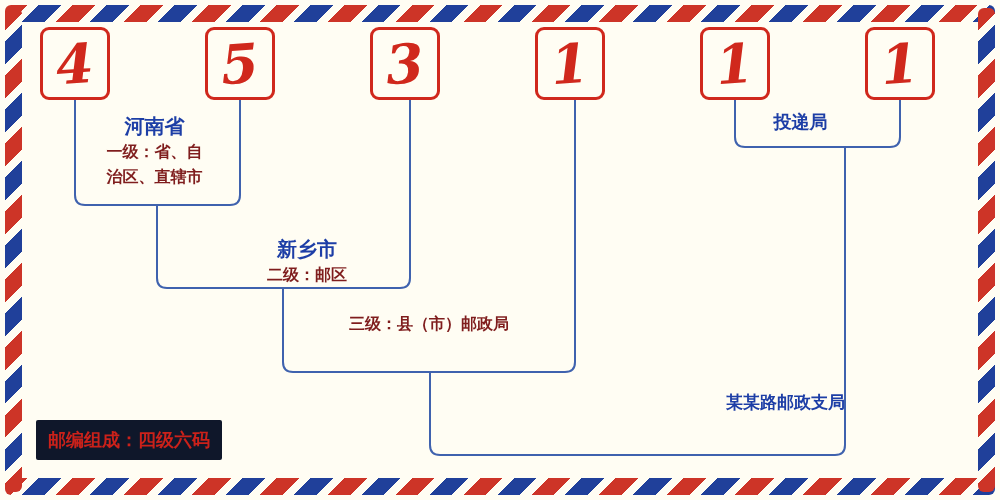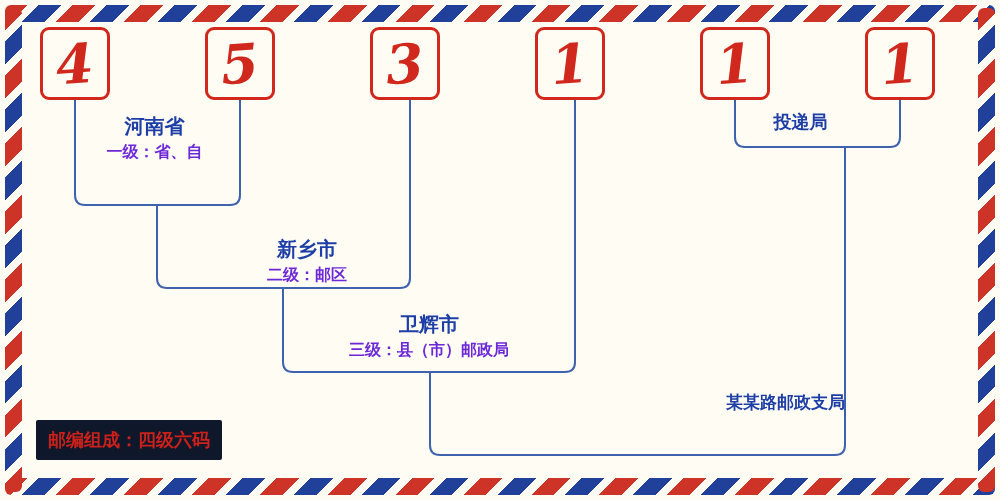--- a/index.html
+++ b/index.html
@@ -47,21 +47,21 @@
 
   .label-block{position:absolute;text-align:center;}
   .place{
     color:#1d3ea6;
     font-weight:bold;
     font-size:20px;
     line-height:26px;
   }
   .place.small{font-size:17px;line-height:22px;}
   .desc{
-    color:#6d28d9;
+    color:#7f1d1d;
     font-weight:600;
     font-size:16px;
     line-height:25px;
   }
   .lbl-level1{left:75px;top:113px;width:159px;}
   .lbl-level2{left:157px;top:236px;width:300px;}
   .lbl-level3{left:283px;top:311px;width:292px;}
   .lbl-level4{left:430px;top:392px;width:415px;text-align:right;}
   .lbl-level4 .desc{margin-top:10px;}
   .lbl-delivery{left:735px;top:109px;width:131px;}
@@ -111,29 +111,29 @@
   <div class="digit-box" style="left:700px">
     <span class="digit">1</span>
   </div>
   <div class="digit-box" style="left:865px">
     <span class="digit">1</span>
   </div>
 
   <div class="label-block lbl-level1">
     <div class="place">河南省</div>
     <div class="desc">一级：省、自</div>
+    <div class="desc">治区、直辖市</div>
   </div>
 
   <div class="label-block lbl-level2">
     <div class="place">新乡市</div>
     <div class="desc">二级：邮区</div>
   </div>
 
   <div class="label-block lbl-level3">
-    <div class="place">卫辉市</div>
     <div class="desc">三级：县（市）邮政局</div>
   </div>
 
   <div class="label-block lbl-level4">
     <div class="place small">某某路邮政支局</div>
   </div>
 
   <div class="label-block lbl-delivery">
     <div class="place">投递局</div>
   </div>

